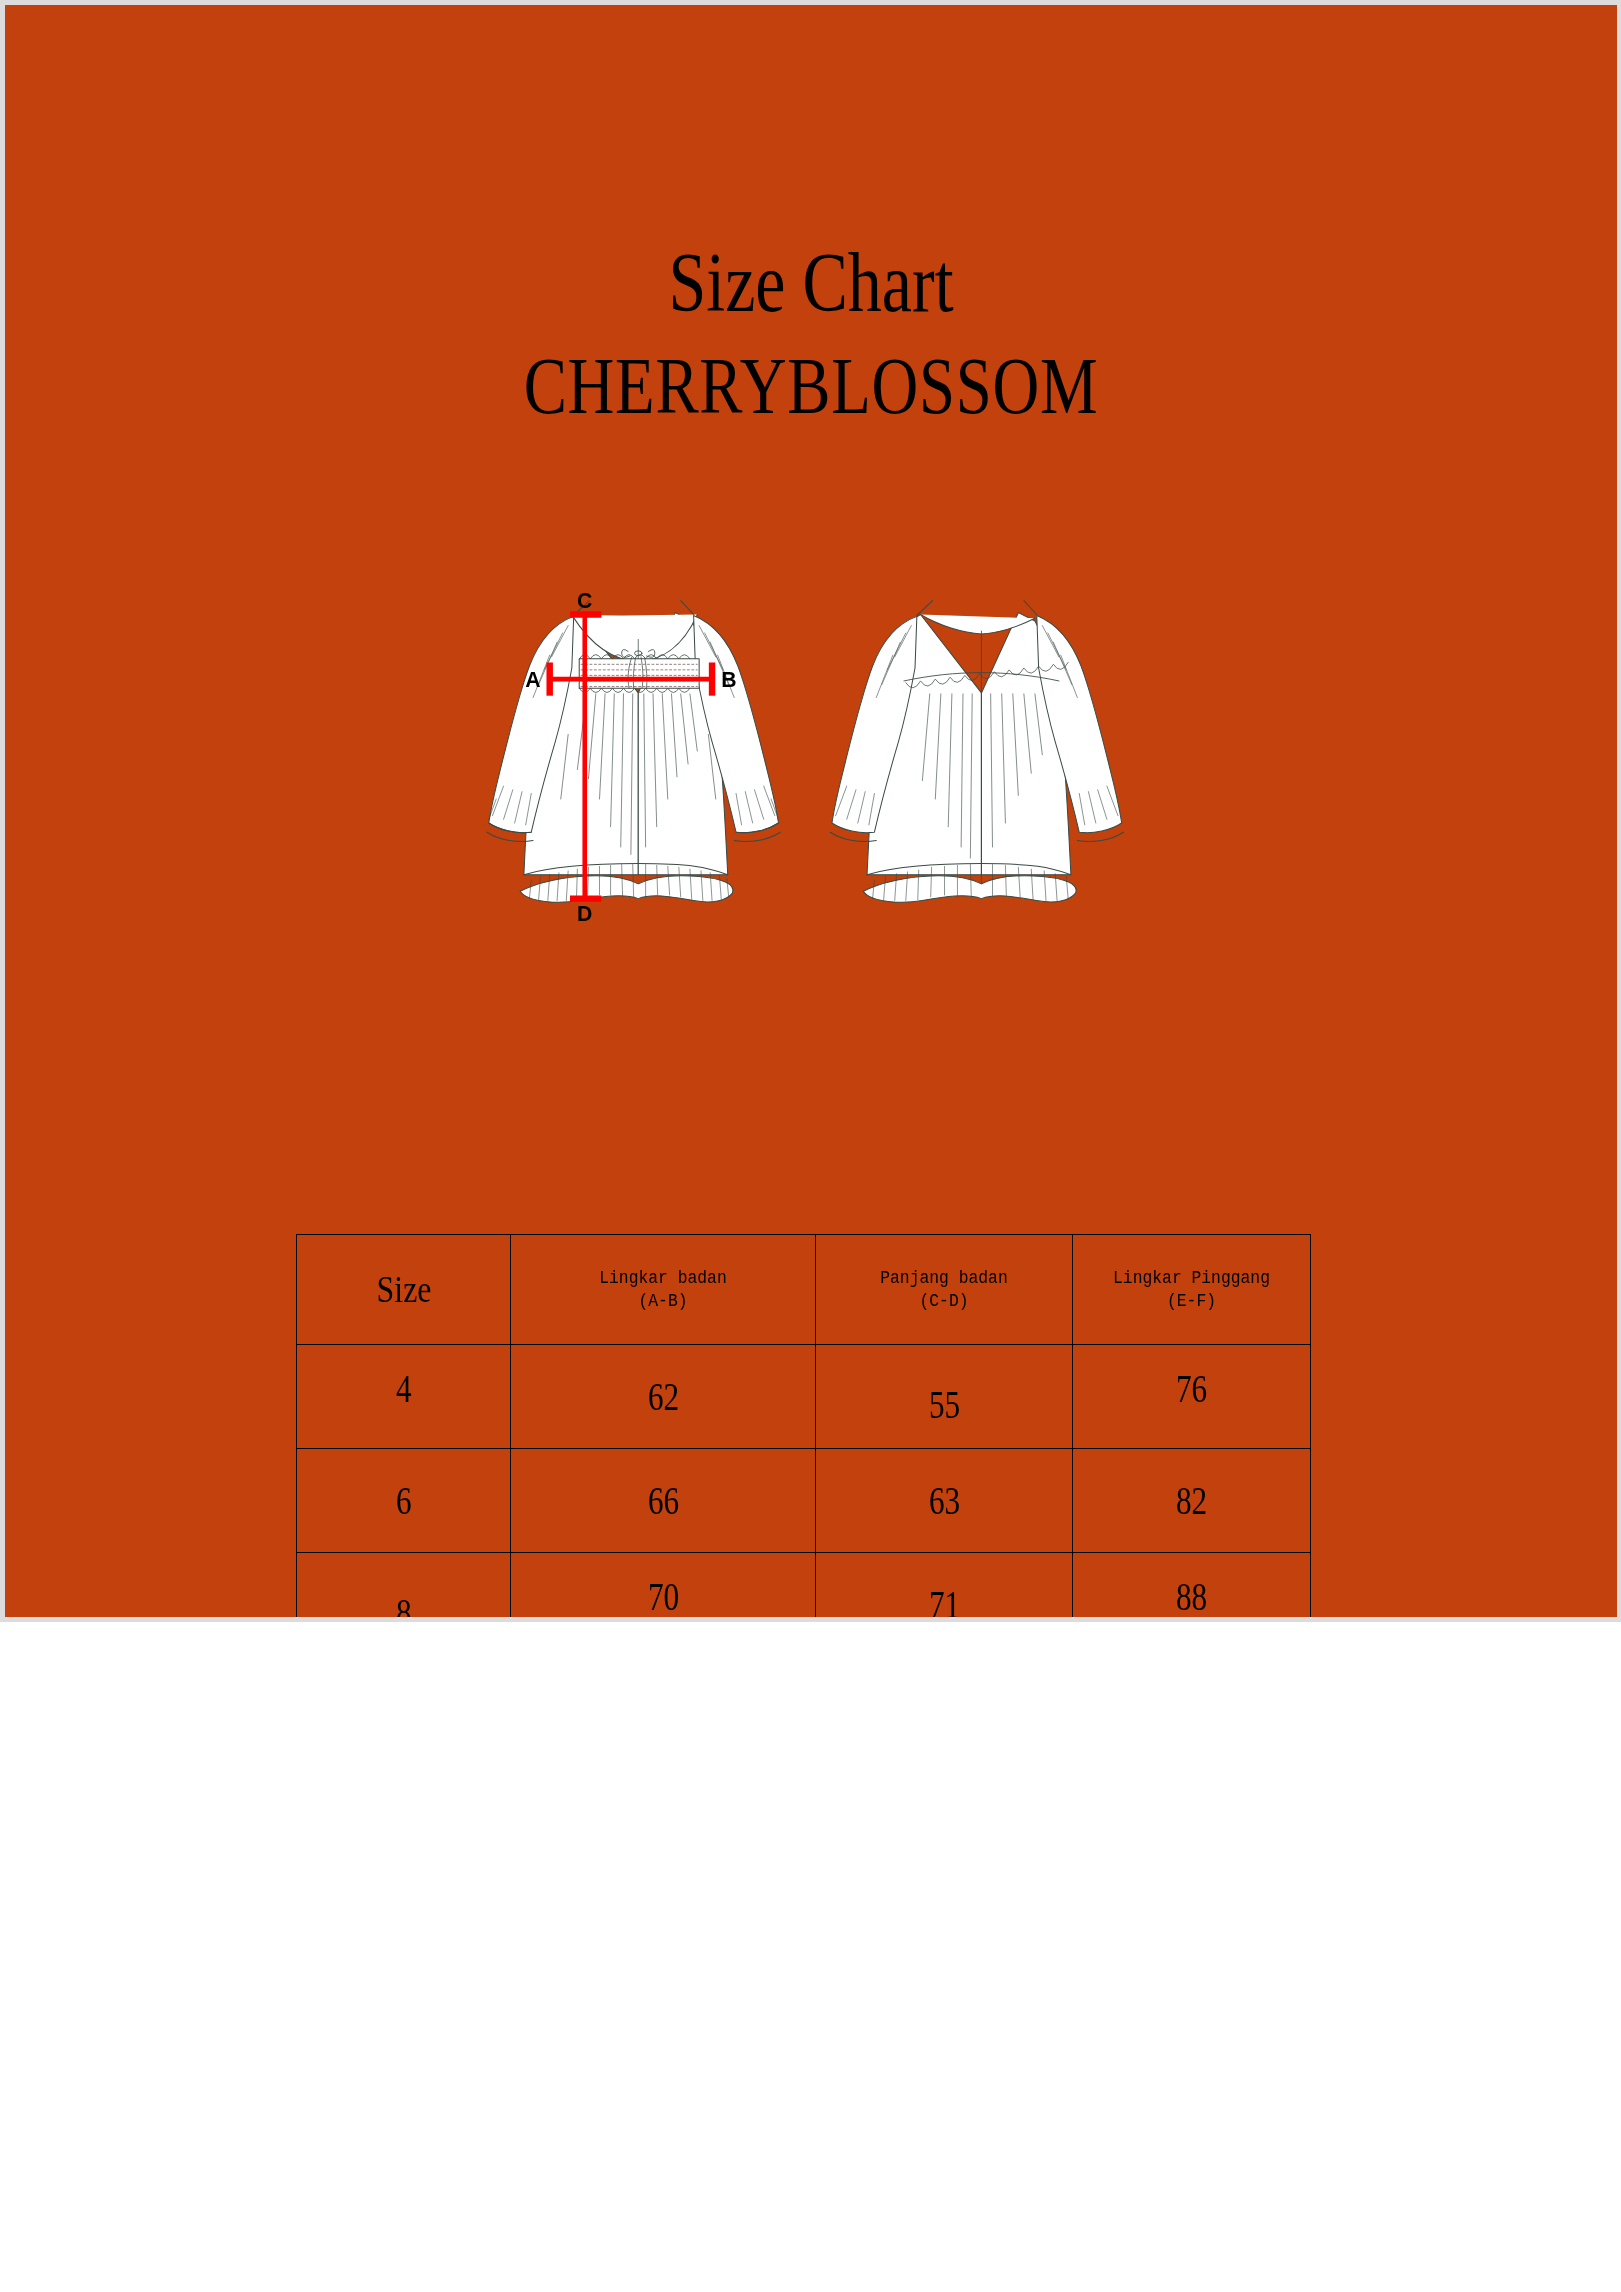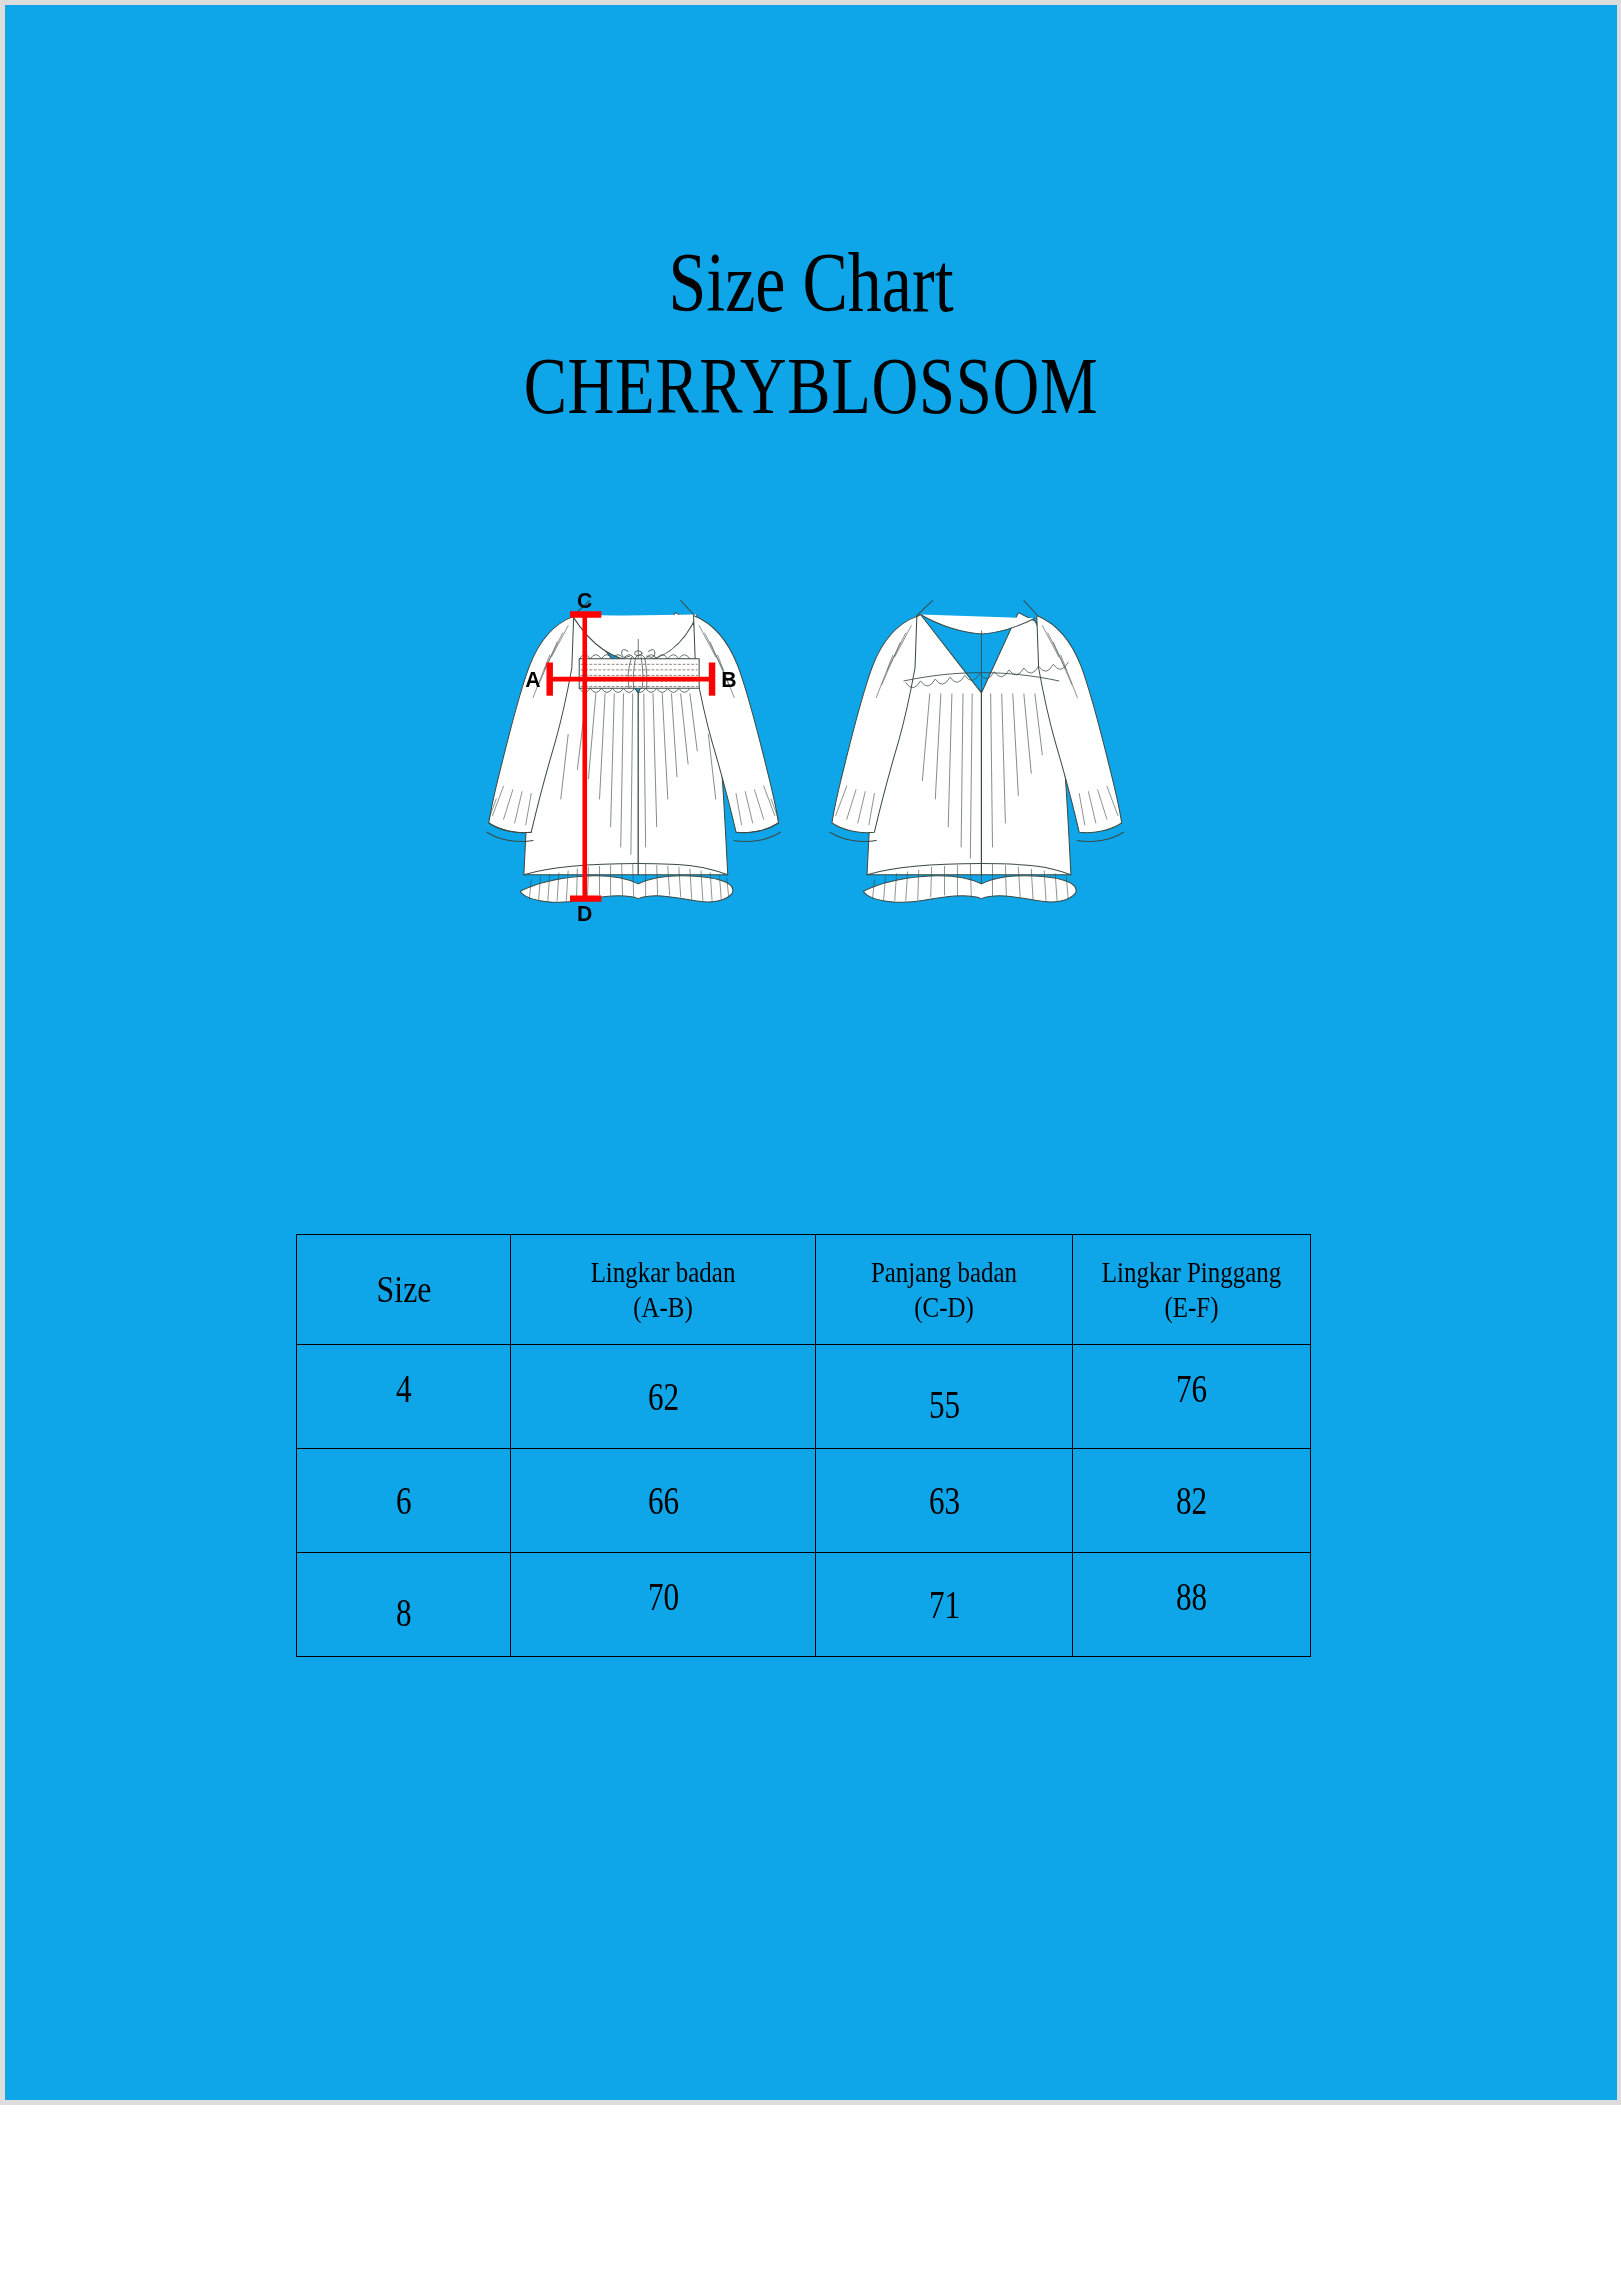--- a/index.html
+++ b/index.html
@@ -3,22 +3,22 @@
 <meta charset="utf-8">
 <style>
   html, body {
     margin: 0;
     padding: 0;
     background: #ffffff;
   }
   .page {
     position: relative;
     width: 1622px;
-    height: 2105px;
-    background: #0ea5e9;
+    height: 1622px;
+    background: #c2410c;
     box-sizing: border-box;
     border: 5.5px solid #dcdcdc;
     overflow: hidden;
     font-family: "Liberation Serif", "DejaVu Serif", serif;
   }
 
   
   .title-block {
     position: absolute;
     left: 0;
@@ -80,23 +80,24 @@
   .size-table col.c-length { width: 257px; }
   .size-table col.c-waist  { width: 238px; }
 
   .hdr-row th { height: 109px; }
   .hdr-size {
     font-size: 37px;
     transform: scaleX(0.86);
     font-weight: 400;
   }
   .hdr-2line {
-    font-size: 29px;
+    font-size: 19px;
     line-height: 1.18;
     font-weight: 400;
+    font-family: Liberation Mono, monospace;
   }
   .hdr-2line .l1 { display:block; transform: scaleX(0.86); }
   .hdr-2line .l2 { display:block; transform: scaleX(0.86); }
 
   .data-row td { height: 103px; }
   .cellnum {
     font-size: 39px;
     font-weight: 400;
     display: inline-block;
     transform: scaleX(0.80);

